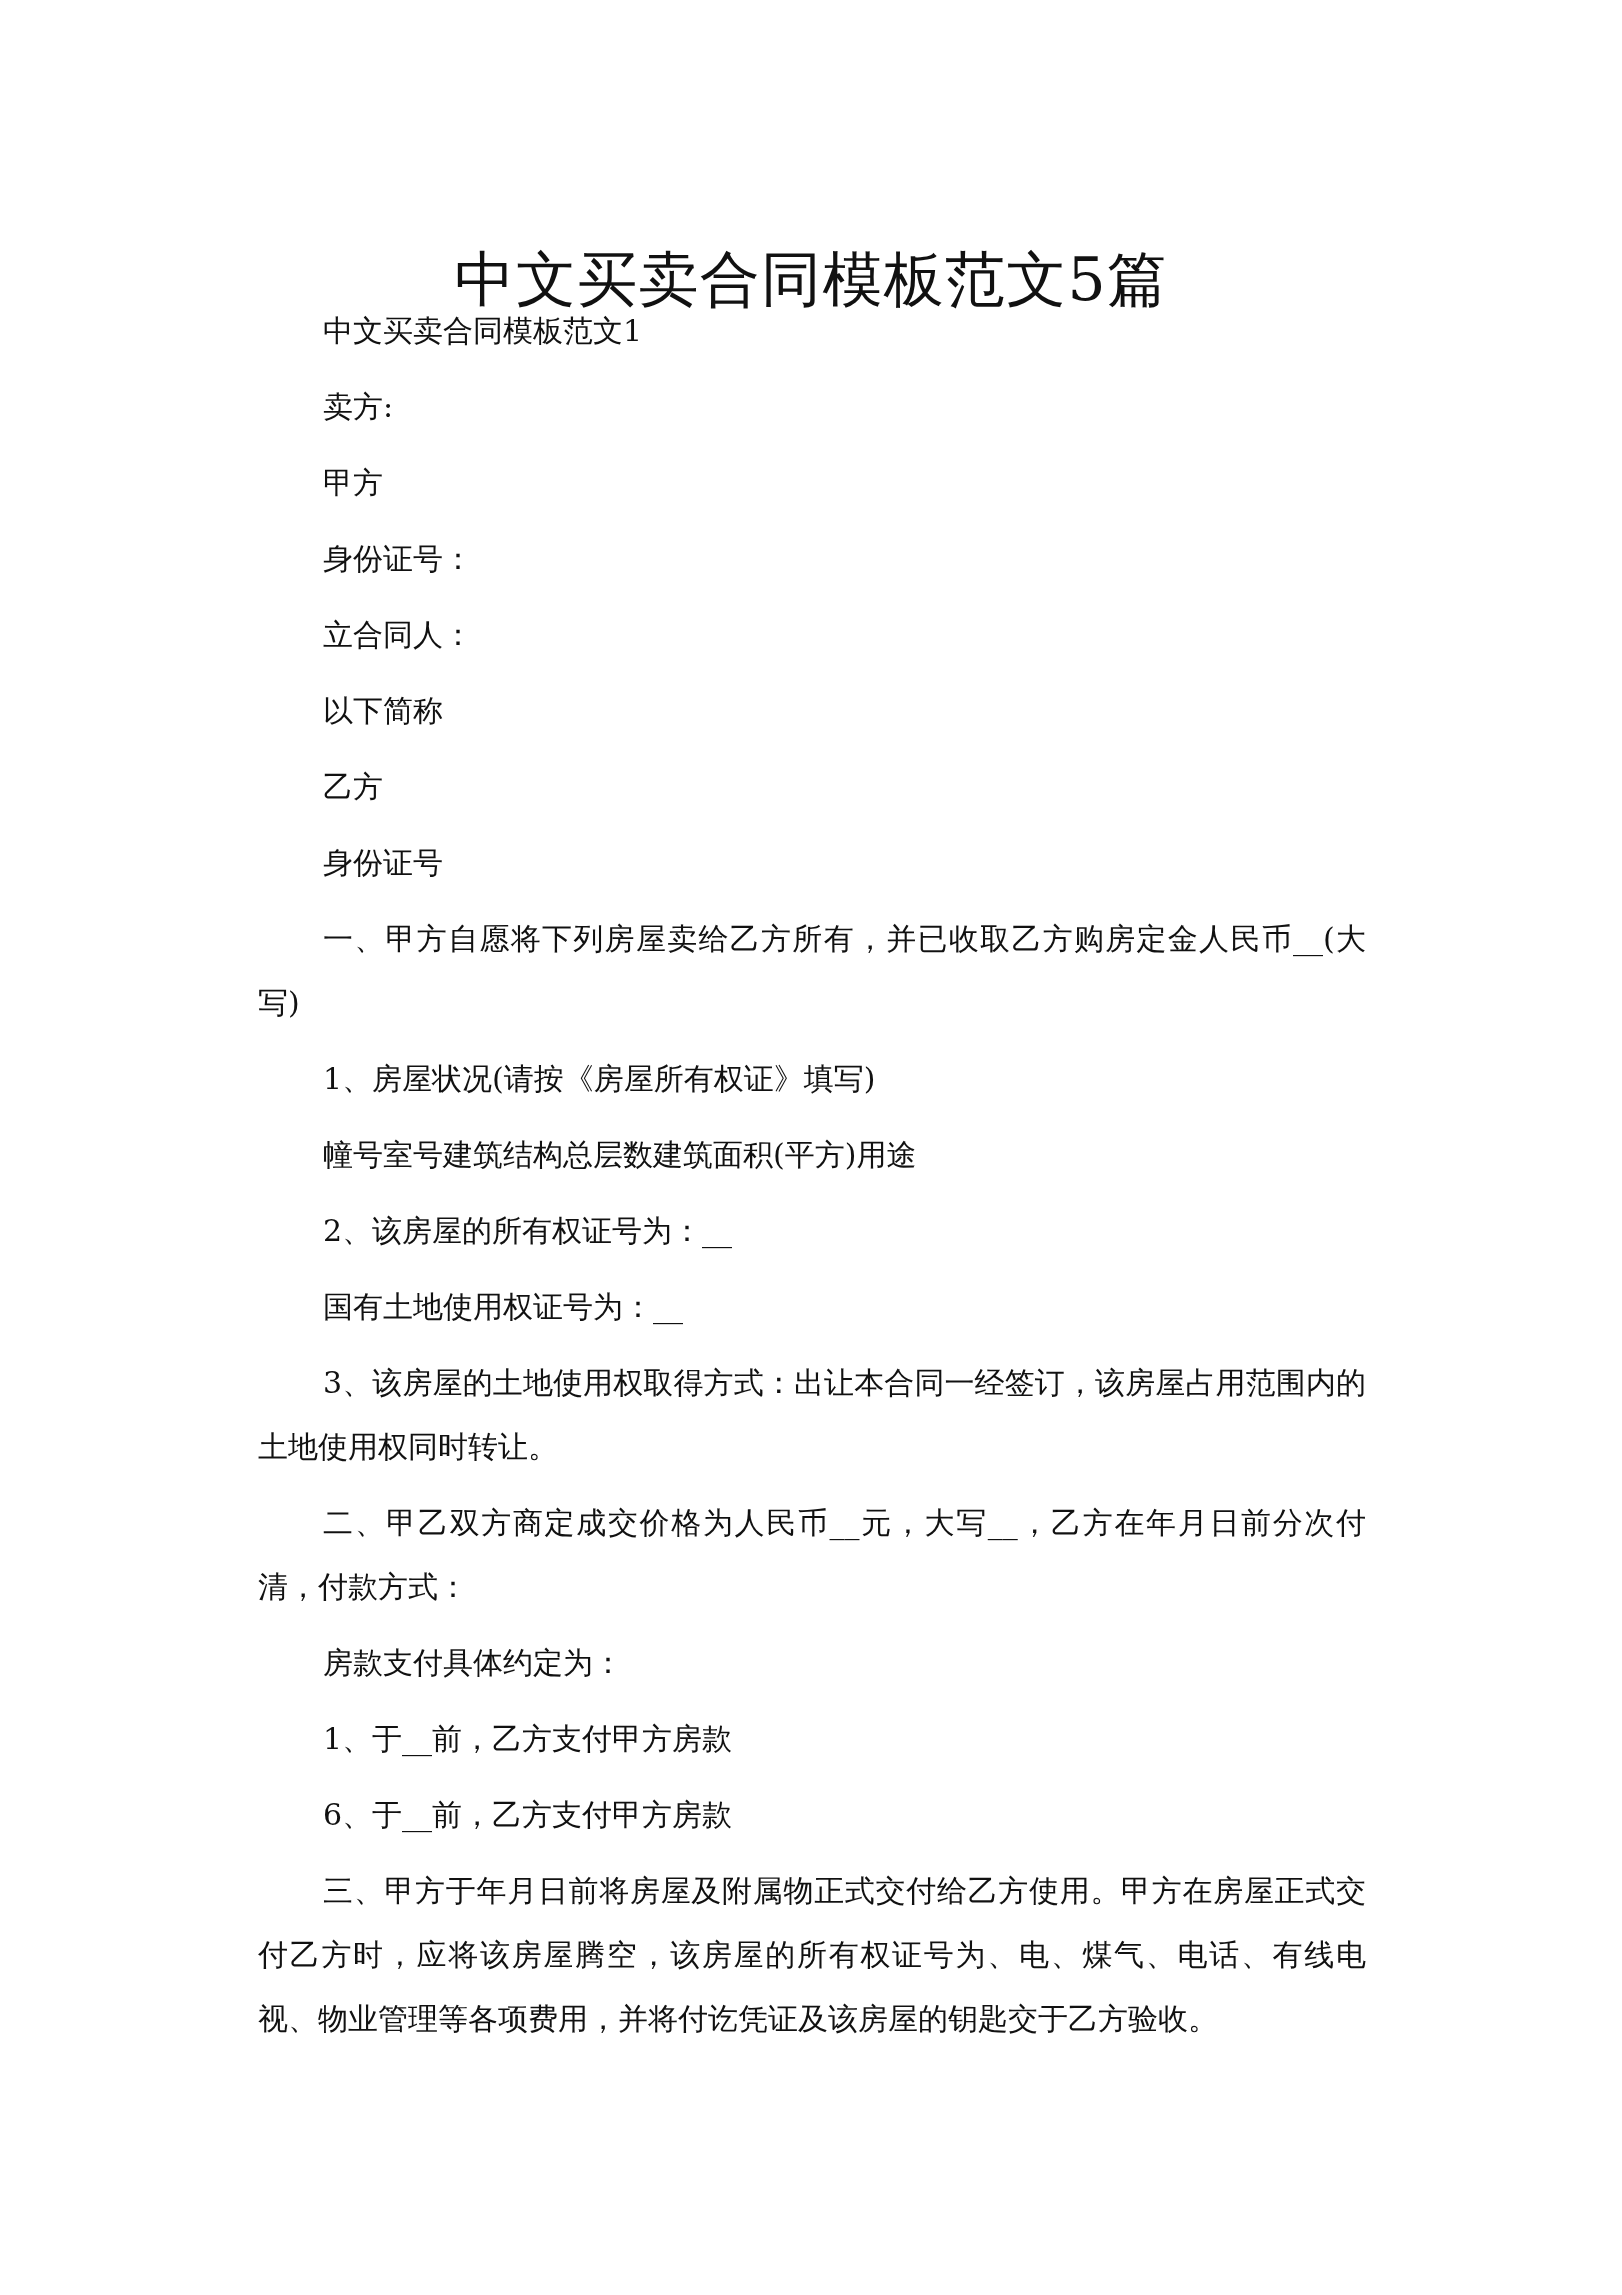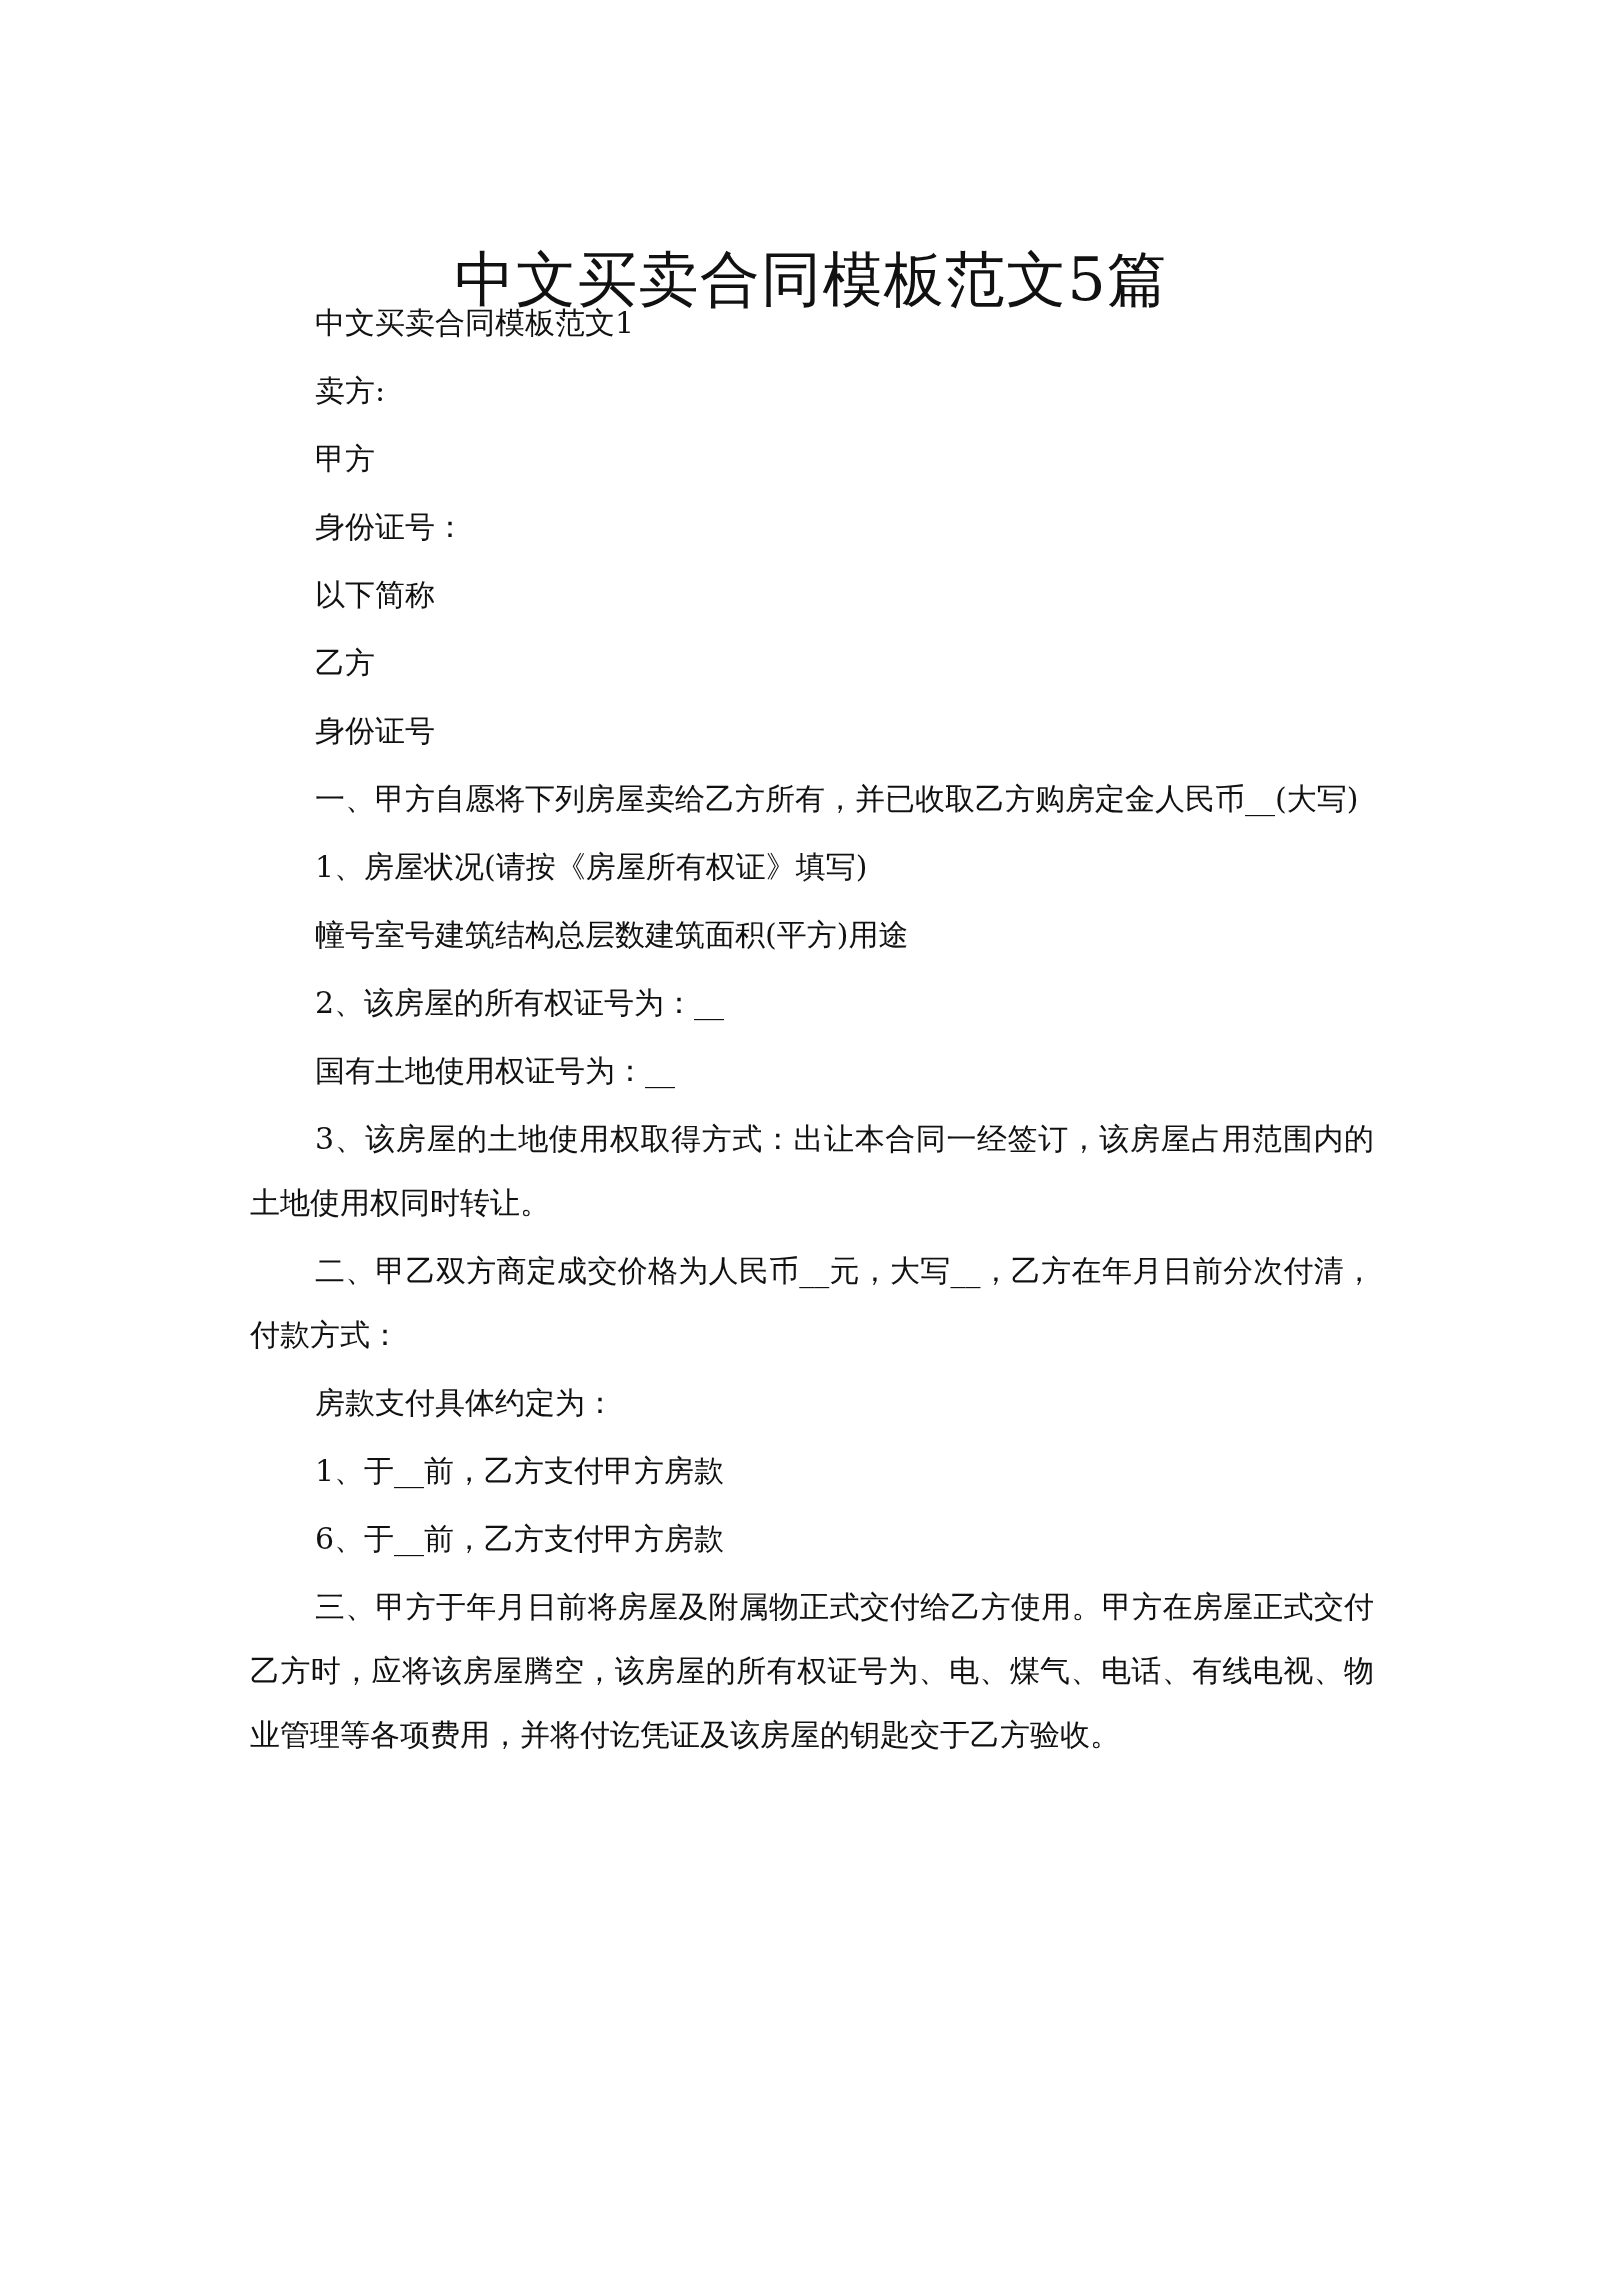--- a/index.html
+++ b/index.html
@@ -9,32 +9,33 @@
     font-family: "DejaVu Serif", "Liberation Serif", serif; color: #111; text-decoration: underline;
   }
   .title {
     position: absolute; top: 200px; left: 0; width: 1623px; text-align: center;
     font-size: 60px; line-height: 79px; letter-spacing: 1.3px; font-weight: normal;
   }
   .body {
     position: absolute; top: 287px; left: 246px; width: 1132px;
     font-size: 30px; line-height: 64px;
   }
-  .p { margin: 4px; text-indent: 65px; text-align: justify; }
+  .p { margin: 12px; text-indent: 65px; text-align: justify; }
 </style>
 </head>
 <body>
 
 <div class="page">
   <h1 class="title">中文买卖合同模板范文5篇</h1>
   <div class="body">
     <p class="p">中文买卖合同模板范文1</p>
     <p class="p">卖方:</p>
     <p class="p">甲方</p>
     <p class="p">身份证号：</p>
+    <p class="p">立合同人：</p>
     <p class="p">以下简称</p>
     <p class="p">乙方</p>
     <p class="p">身份证号</p>
     <p class="p">一、甲方自愿将下列房屋卖给乙方所有，并已收取乙方购房定金人民币__(大写)</p>
     <p class="p">1、房屋状况(请按《房屋所有权证》填写)</p>
     <p class="p">幢号室号建筑结构总层数建筑面积(平方)用途</p>
     <p class="p">2、该房屋的所有权证号为：__</p>
     <p class="p">国有土地使用权证号为：__</p>
     <p class="p">3、该房屋的土地使用权取得方式：出让本合同一经签订，该房屋占用范围内的土地使用权同时转让。</p>
     <p class="p">二、甲乙双方商定成交价格为人民币__元，大写__，乙方在年月日前分次付清，付款方式：</p>

